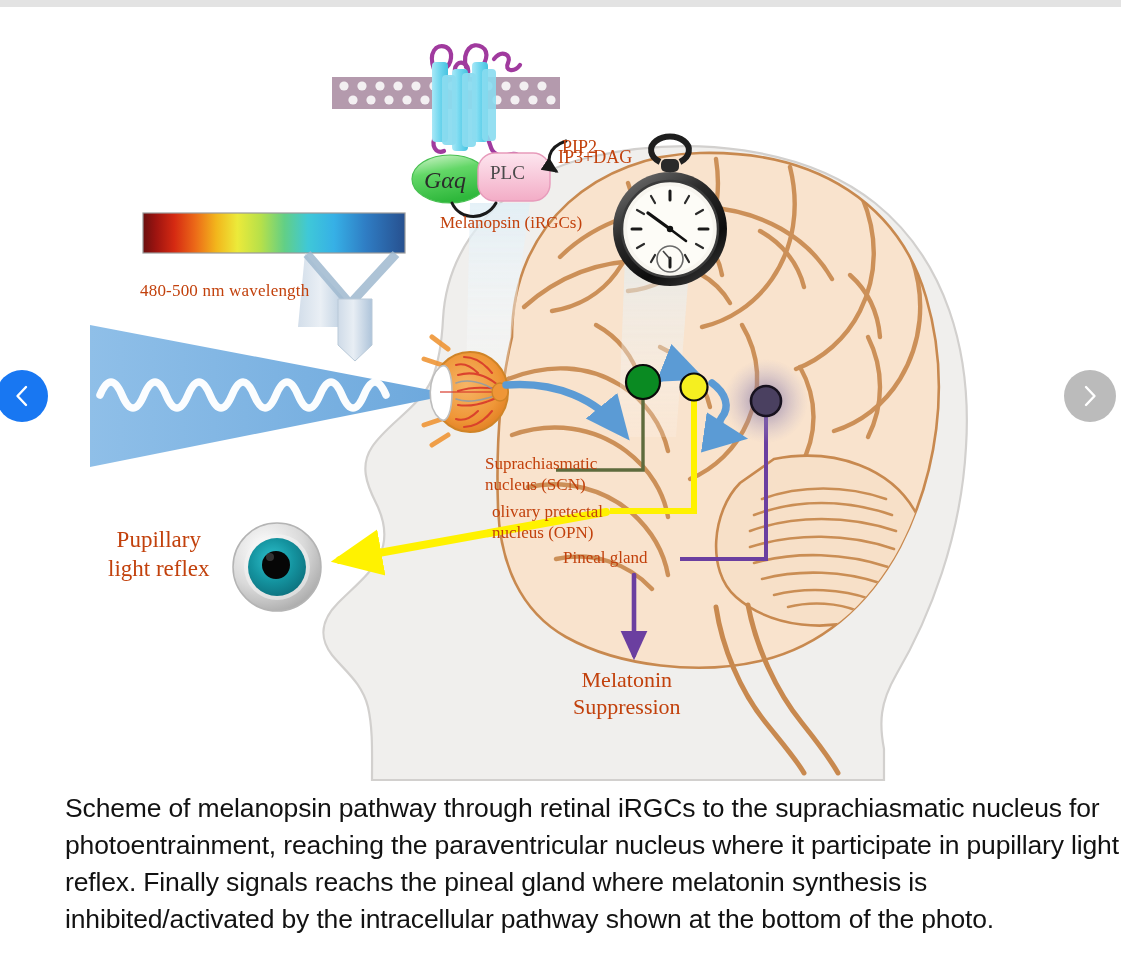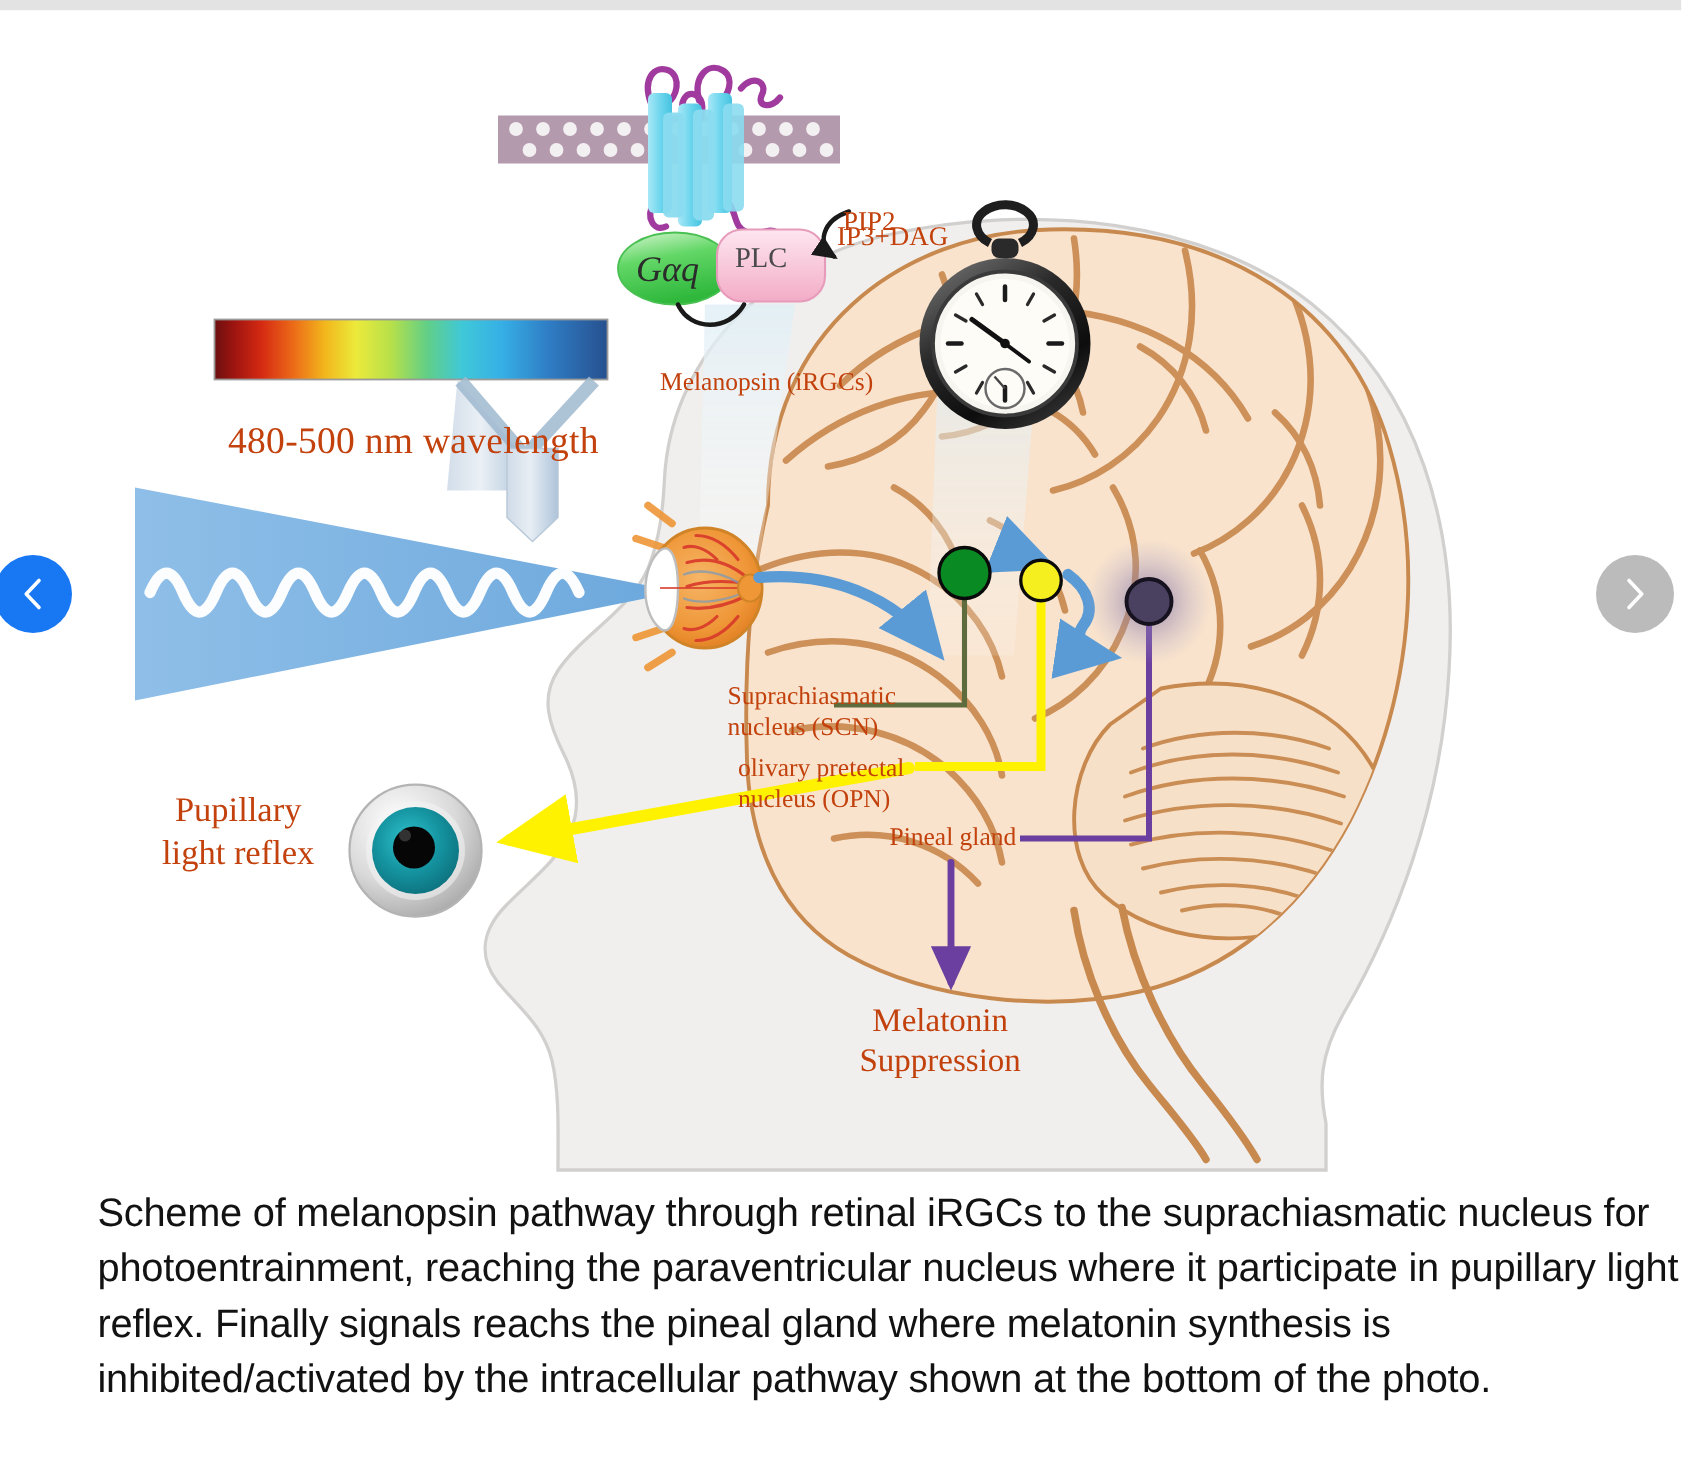--- a/index.html
+++ b/index.html
@@ -33,29 +33,29 @@
   }
   
   .serif-label {
     position: absolute;
     font-family: "Liberation Serif", serif;
     color: #c2410c;
     line-height: 1.12;
     white-space: pre;
     text-align: center;
   }
-  .lbl-wavelength { left: 152px; top: 274px; font-size: 25px; letter-spacing: .2px; }
-  .lbl-melanopsin { left: 440px; top: 206px; font-size: 17px; margin-top: 32px; }
+  .lbl-wavelength { left: 140px; top: 274px; font-size: 17px; letter-spacing: .2px; }
+  .lbl-melanopsin { left: 440px; top: 206px; font-size: 17px; }
   .lbl-pip2   { left: 562px; top: 130px; font-size: 18px; text-align: left; }
   .lbl-ip3    { left: 558px; top: 140px; font-size: 18px; text-align: left; }
   .lbl-gaq    { left: 424px; top: 160px; font-size: 24px; font-style: italic; color: #2b2b2b; }
   .lbl-plc    { left: 490px; top: 155px; font-size: 19px; color: #4a4a4a; }
   .lbl-scn    { left: 485px; top: 446px; font-size: 17px; text-align: left; line-height: 1.25;}
   .lbl-opn    { left: 492px; top: 494px; font-size: 17px; text-align: left; line-height: 1.25;}
-  .lbl-pineal { left: 593px; top: 541px; font-size: 17px; }
+  .lbl-pineal { left: 563px; top: 541px; font-size: 17px; }
   .lbl-melsup { left: 573px; top: 660px; font-size: 22px; line-height: 1.22; }
   .lbl-pupil  { left: 108px; top: 519px; font-size: 23px; line-height: 1.25; }
 
   
   .navbtn {
     position: absolute;
     width: 52px; height: 52px;
     border-radius: 50%;
     display: flex; align-items: center; justify-content: center;
     cursor: pointer;

